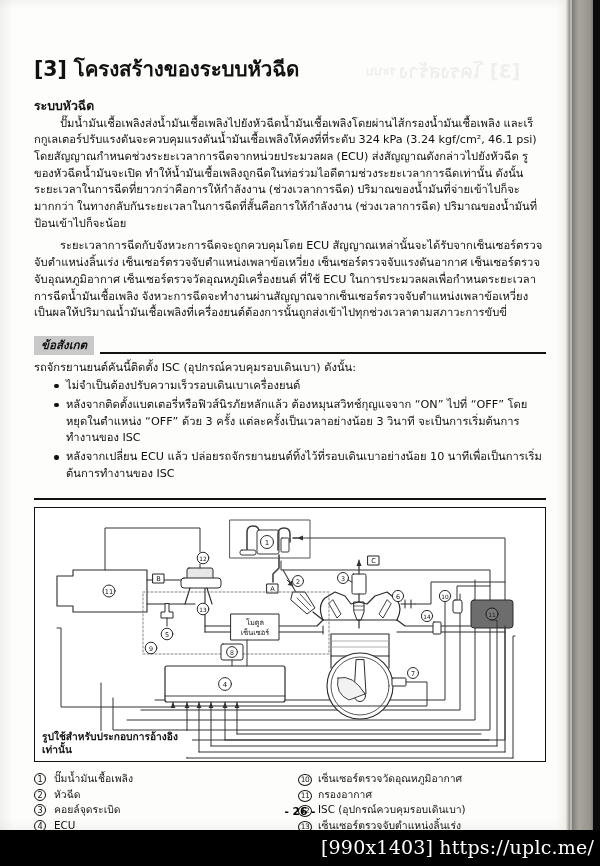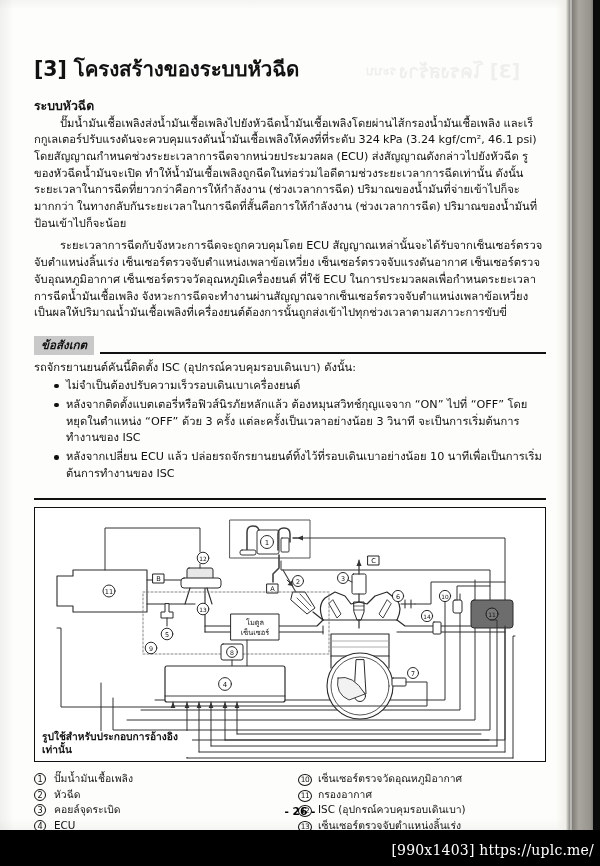--- a/index.html
+++ b/index.html
@@ -67,21 +67,21 @@
     position: absolute;
     left: 0; bottom: 0;
     width: 600px; height: 36px;
     background: #000;
     z-index: 90;
   }
   #watermark-text {
     position: absolute;
     right: 6px; bottom: 8px;
     color: #ffffff;
-    font-size: 14px;
+    font-size: 19px;
     letter-spacing: 0.2px;
     font-family: "DejaVu Serif", "Liberation Serif", serif;
     white-space: nowrap;
     z-index: 91;
     text-align: center;
   }
 
   
   #content {
     position: absolute;

